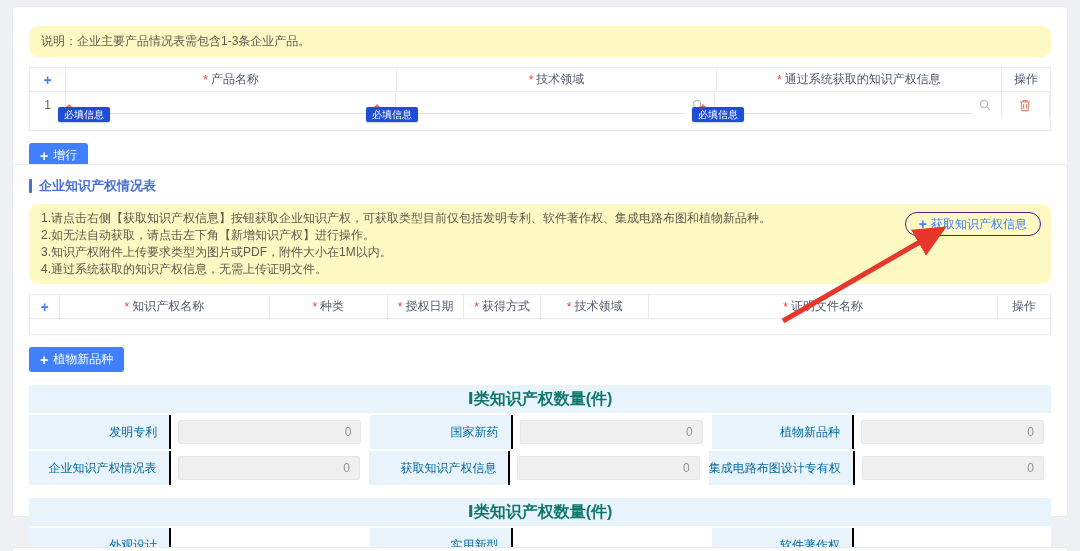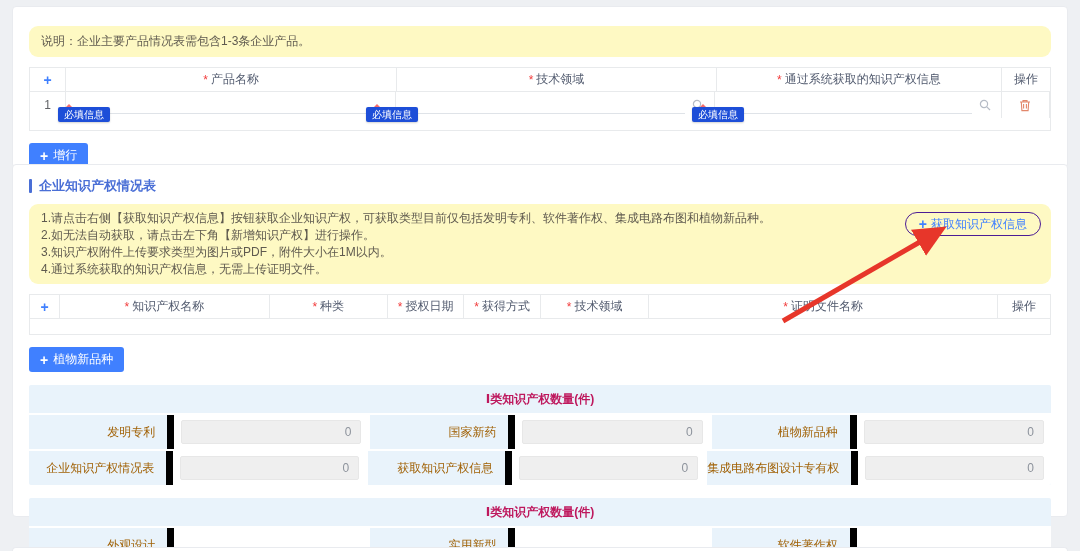--- a/index.html
+++ b/index.html
@@ -81,25 +81,25 @@
 
   .btn-primary{
     display:inline-flex;align-items:center;gap:5px;margin-top:12px;
     background:#4080ff;color:#fff;border:none;border-radius:3px;
     height:25px;padding:0 11px;font-size:12px;cursor:pointer;font-family:inherit;
   }
   .btn-primary .plus{color:#fff;}
 
   .cblock{background:#e9f3fb;margin-top:13px;border-radius:2px;overflow:hidden;}
   .cblock-title{height:28px;display:flex;align-items:center;justify-content:center;
-    font-weight:bold;color:#be185d;font-size:12px;border-bottom:2px solid #fff;}
+    font-weight:bold;color:#0f766e;font-size:16px;border-bottom:2px solid #fff;}
   .crow{display:flex;height:34px;border-bottom:2px solid #fff;}
   .crow:last-child{border-bottom:none;}
   .clabel{flex:14 1 0;display:flex;align-items:center;justify-content:flex-end;
-    padding-right:12px;color:#a16207;border-right:7px solid #000000;white-space:nowrap;box-sizing:border-box;}
+    padding-right:12px;color:#0369a1;border-right:2px solid #000000;white-space:nowrap;box-sizing:border-box;}
   .ccell{flex:20 1 0;background:#fff;display:flex;align-items:center;
     padding:4px 7px;border-right:2px solid #fff;box-sizing:border-box;}
   .ccell:last-child{border-right:none;}
   .cinput{flex:1;height:24px;background:#efefef;border:1px solid #e7e7e7;border-radius:2px;
     display:flex;align-items:center;justify-content:flex-end;padding:0 9px;color:#8d939c;box-sizing:border-box;}
 
   .arrow-layer{position:absolute;left:0;top:0;width:1080px;height:551px;pointer-events:none;z-index:5;}
   svg.icon{display:block;}
 </style>
 </head>

